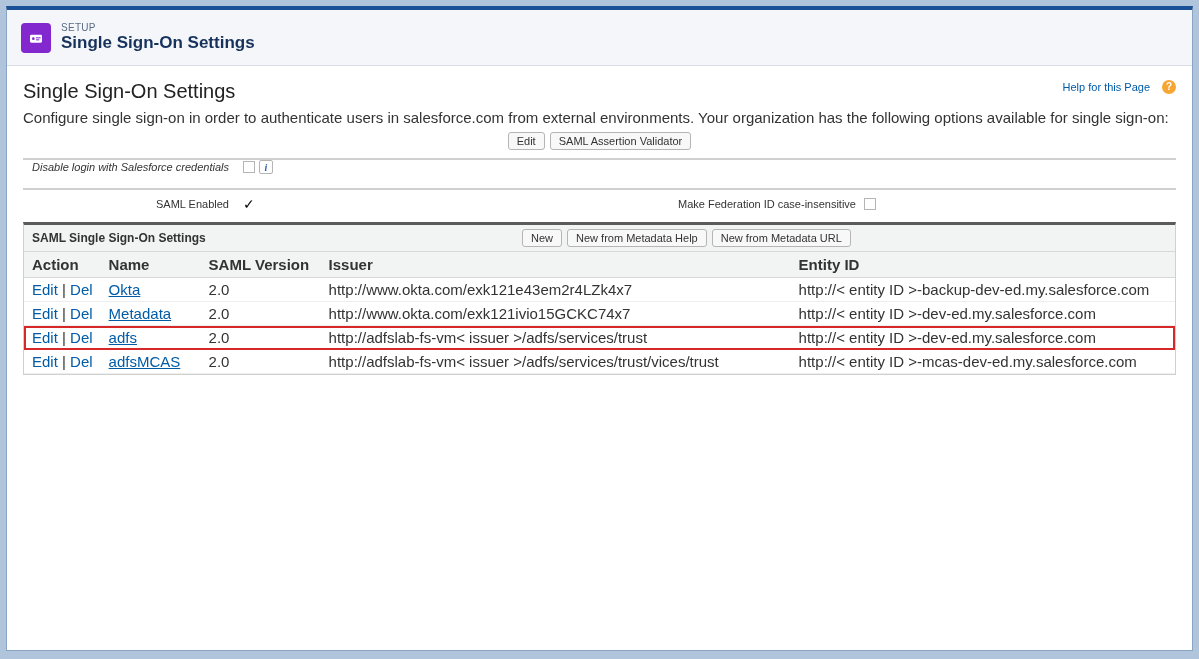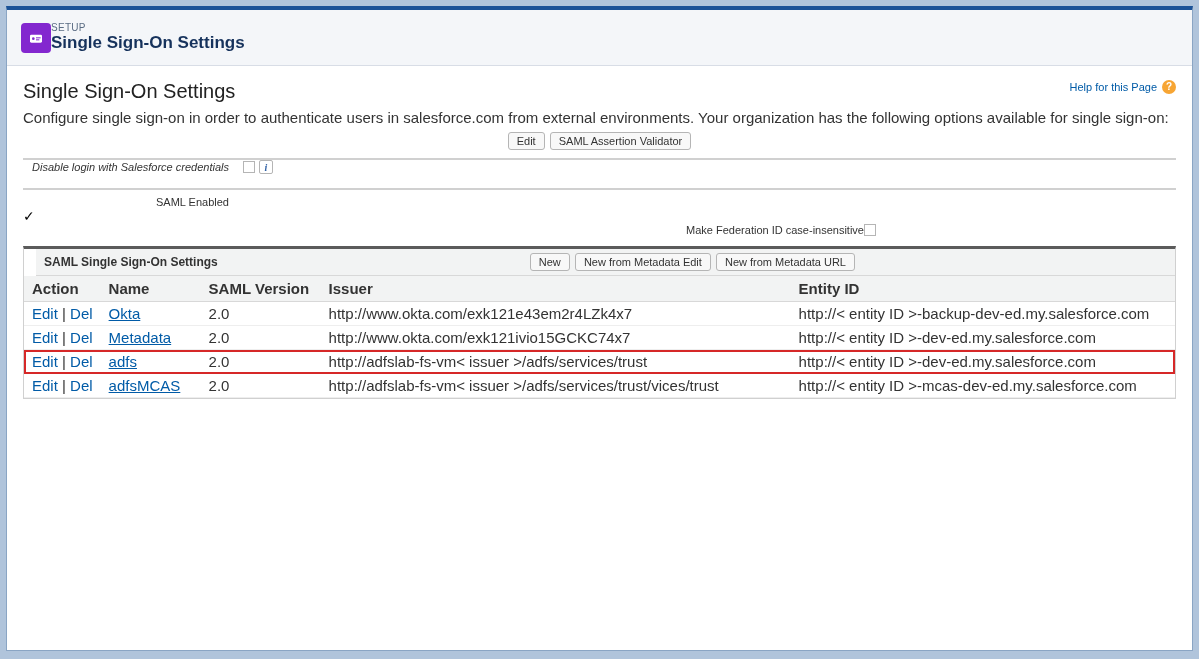--- a/index.html
+++ b/index.html
@@ -15,20 +15,21 @@
     border: 1px solid #8aa5c4;
     border-top: 4px solid #1b5297;
     min-height: 645px;
   }
   .header-bar {
     background: #f4f6f9;
     border-bottom: 1px solid #d8dde6;
     padding: 12px 14px;
     display: flex;
     align-items: center;
+    gap: 10px;
   }
   .header-icon {
     width: 30px; height: 30px;
     background: #8327cf;
     border-radius: 4px;
     display:flex; align-items:center; justify-content:center;
     color:#fff;
   }
   .header-icon svg { width:16px; height:16px; fill:#fff; }
   .header-text .kicker {
@@ -50,21 +51,21 @@
   .page-title {
     font-size: 20px;
     color: #222;
     font-weight: normal;
     margin-bottom: 6px;
   }
   .help-link {
     font-size: 11px;
     color: #015ba7;
     text-decoration: none;
-    display:flex; align-items:center; gap:5px;
+    display:flex; align-items:center; gap:12px;
     cursor:pointer;
   }
   .help-badge {
     display:inline-block;
     width:14px;height:14px;
     background:#f7a533;
     border-radius:50%;
     color:#fff; font-size:10px; font-weight:bold;
     text-align:center; line-height:14px;
   }
@@ -135,48 +136,48 @@
     font-weight:bold;
     font-size:10px;
     text-align:center;
     line-height:13px;
     margin-left:4px;
   }
   .fed-row {
     display:flex;
     font-size:11px;
     padding:6px 0 10px 0;
-    flex-direction:column;
+    align-items:center;
   }
   .fed-row .label-col {
     width:220px;
     text-align:right;
     padding-right:14px;
   }
   .checkmark {
     font-size:14px;
     color:#000;
   }
   .fed-right {
     margin-left:auto;
     display:flex;
     align-items:center;
+    gap:8px;
     padding-right:300px;
   }
   .panel {
     border:1px solid #d0d0d0;
     border-top:3px solid #5b5b5b;
   }
   .panel-head {
     background:#f2f3f3;
     border-bottom:1px solid #d8d8d8;
     padding:4px 8px;
     display:flex;
     align-items:center;
-    margin-left:12px;
   }
   .panel-title {
     font-size:12px;
     font-weight:bold;
     color:#333;
     flex:0 0 auto;
   }
   .panel-buttons {
     flex:1;
     text-align:center;
@@ -270,21 +271,21 @@
         <span>Make Federation ID case-insensitive</span>
         <span class="mini-check"></span>
       </div>
     </div>
 
     <div class="panel">
       <div class="panel-head">
         <div class="panel-title">SAML Single Sign-On Settings</div>
         <div class="panel-buttons">
           <button class="btn">New</button>
-          <button class="btn">New from Metadata Edit</button>
+          <button class="btn">New from Metadata Help</button>
           <button class="btn">New from Metadata URL</button>
         </div>
       </div>
       <table class="data">
         <thead>
           <tr>
             <th class="col-action">Action</th>
             <th class="col-name">Name</th>
             <th class="col-version">SAML Version</th>
             <th class="col-issuer">Issuer</th>

